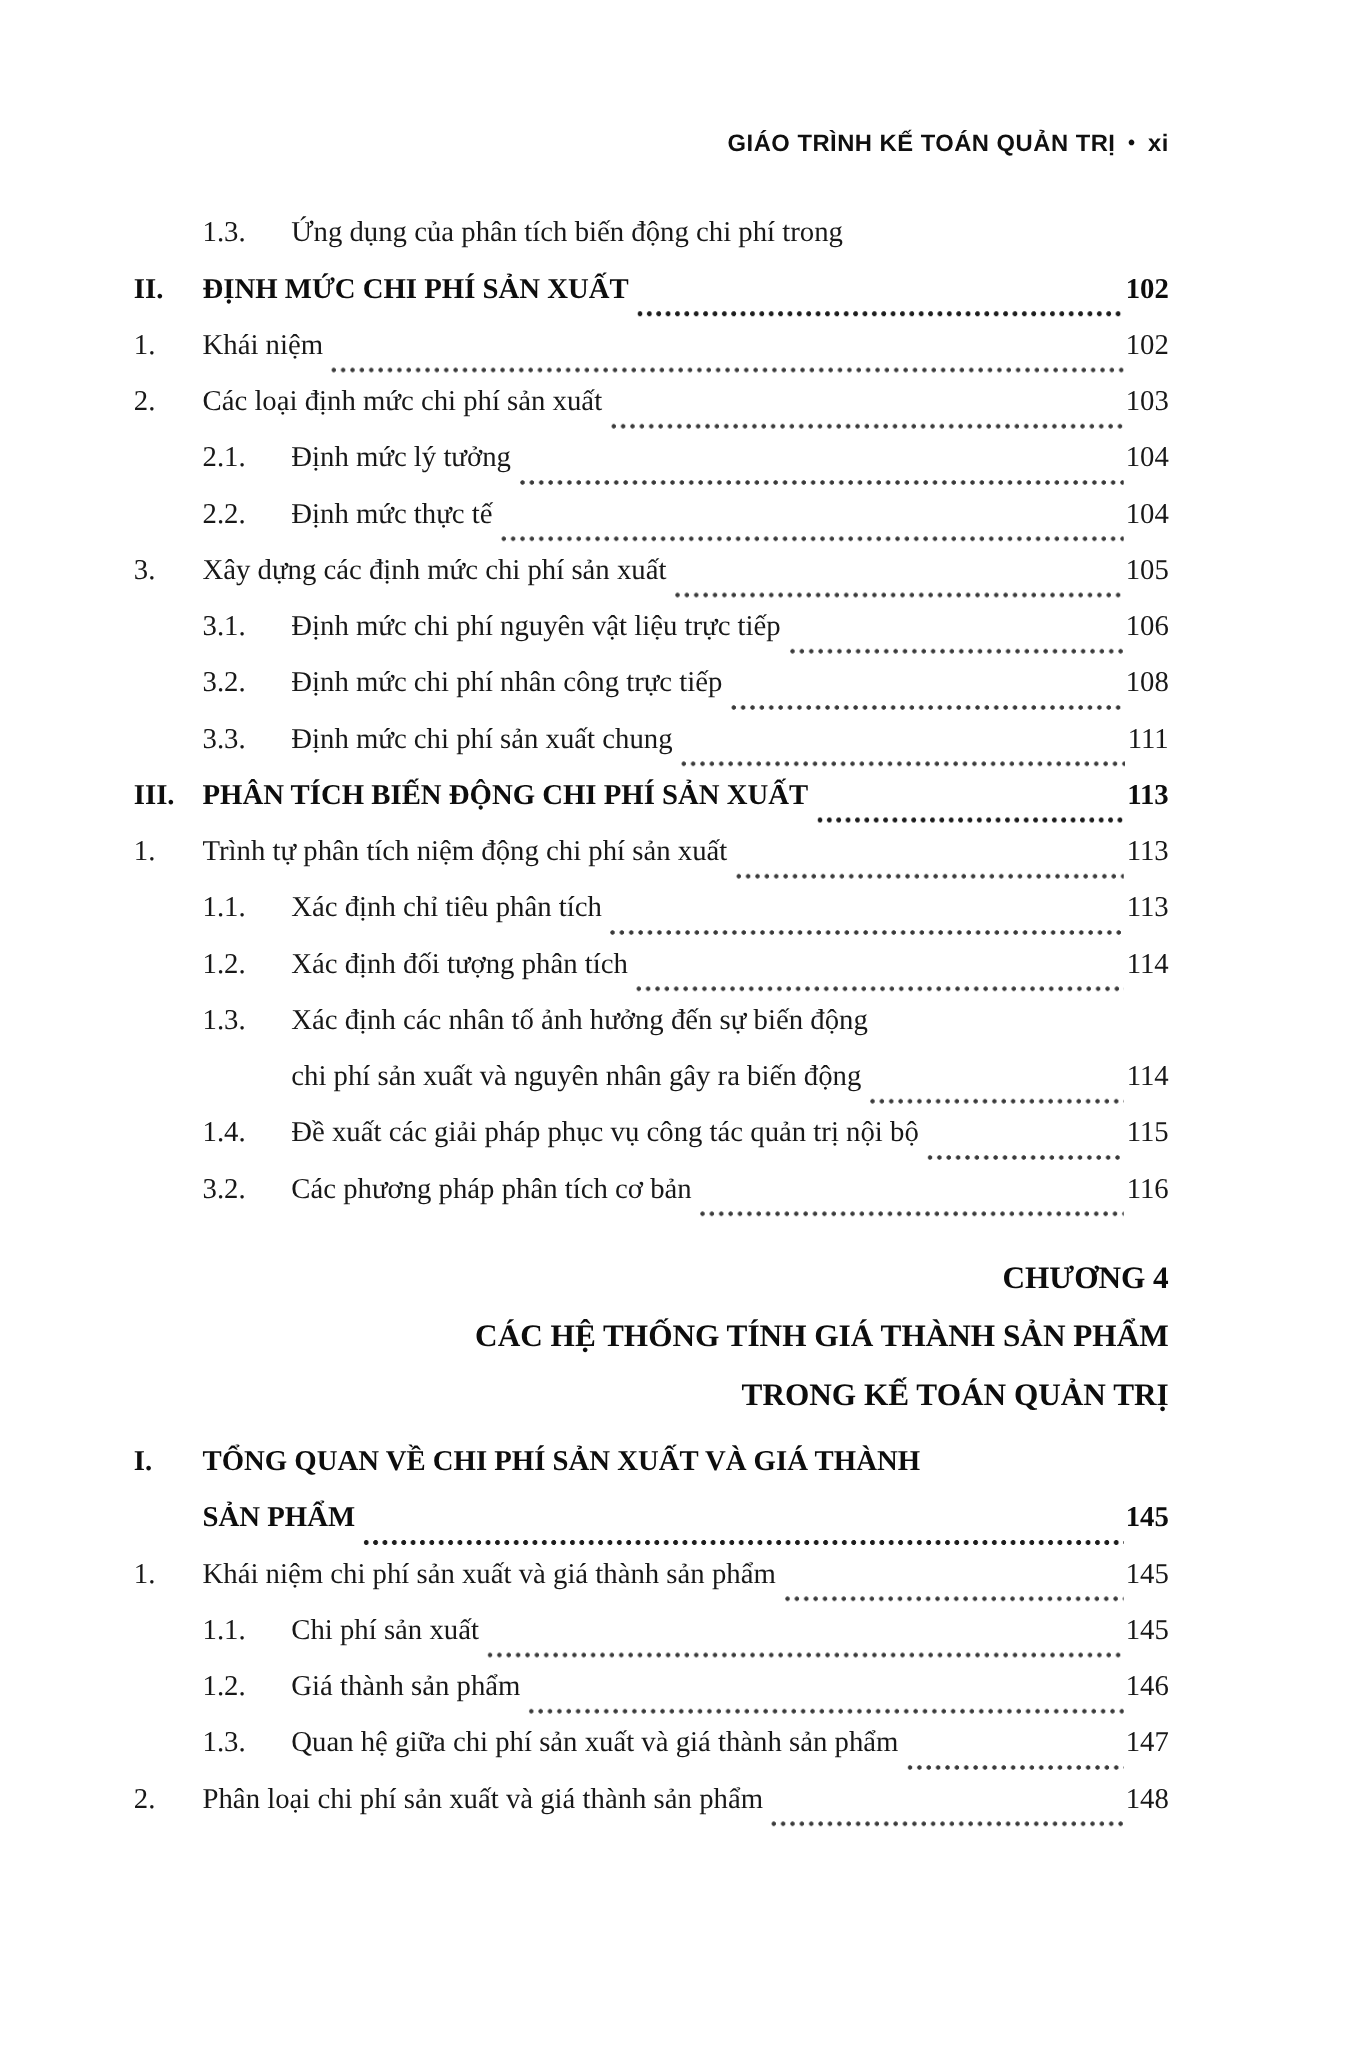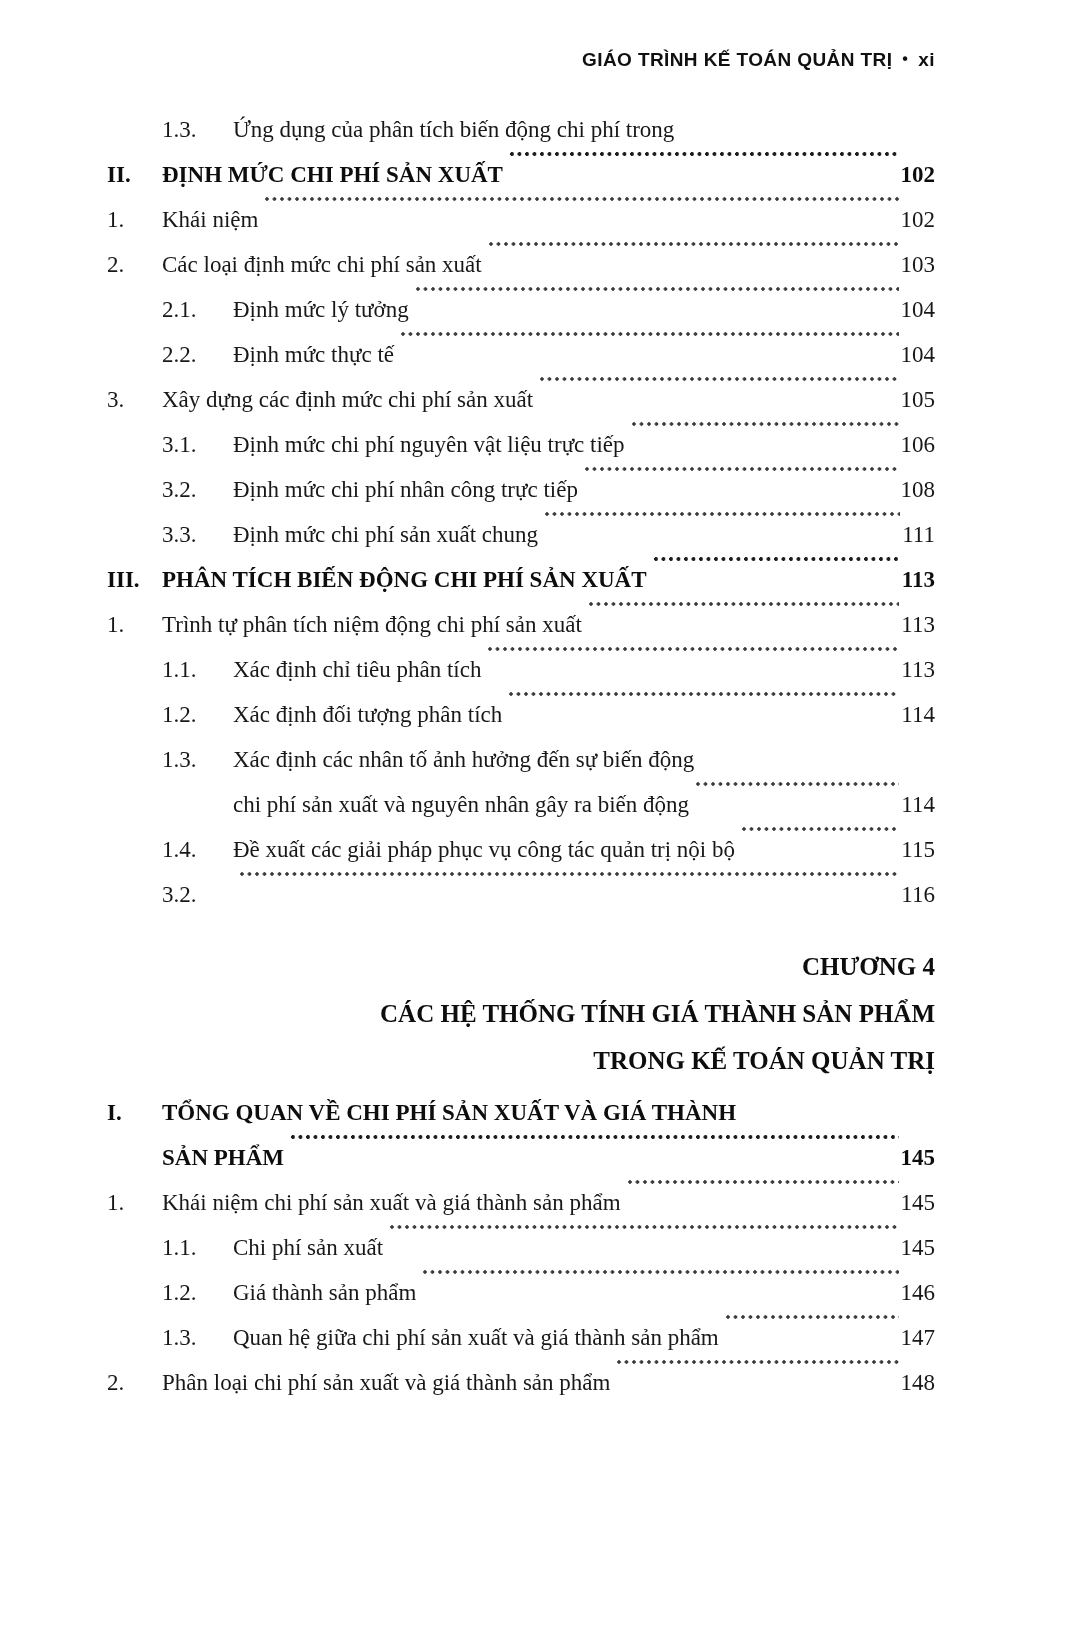--- a/index.html
+++ b/index.html
@@ -8,21 +8,21 @@
     width: 1083px;
     height: 1641px;
     overflow: hidden;
     font-family: "Liberation Serif", serif;
     color: #161616;
     position: relative;
   }
   .page {
     width: 100%;
     height: 100%;
-    padding: 48px 148px 0 107px;
+    padding: 104px 148px 0 107px;
   }
   .running-header {
     font-family: "Liberation Sans", sans-serif;
     font-weight: 700;
     font-size: 19px;
     line-height: 24px;
     letter-spacing: 0.4px;
     text-align: right;
     color: #101010;
     margin-bottom: 34px;
@@ -32,21 +32,21 @@
   .toc-row {
     display: flex;
     font-size: 23px;
     line-height: 45px;
     color: #181818;
   }
   .toc-row.l2 { margin-left: 55px; gap: 16px; }
   .toc-row.bold { font-weight: 700; color: #0d0d0d; }
   .toc-row .num { flex: 0 0 55px; width: 55px; }
   .toc-row .content { flex: 1; min-width: 0; }
-  .line { display: flex; align-items: flex-start; }
+  .line { display: flex; align-items: flex-end; }
   .line .t { white-space: nowrap; }
   .dots {
     flex: 1;
     min-width: 14px;
     height: 4px;
     margin: 0 2px 0 7px;
     background-image: radial-gradient(circle at 2px 2px, #3a3a3a 1.5px, transparent 2px);
     background-size: 7.5px 4px;
     background-repeat: repeat-x;
     background-position: left bottom;
@@ -232,20 +232,21 @@
             <span class="t">Đề xuất các giải pháp phục vụ công tác quản trị nội bộ</span>
             <span class="dots"></span>
             <span class="pg">115</span>
           </div>
         </div>
       </div>
       <div class="toc-row l2">
         <span class="num">3.2.</span>
         <div class="content">
           <div class="line">
+            <span class="t">Các phương pháp phân tích cơ bản</span>
             <span class="dots"></span>
             <span class="pg">116</span>
           </div>
         </div>
       </div>
     </div>
 
   <div class="chapter-heading">
     <div>CHƯƠNG 4</div>
     <div>CÁC HỆ THỐNG TÍNH GIÁ THÀNH SẢN PHẨM</div>

